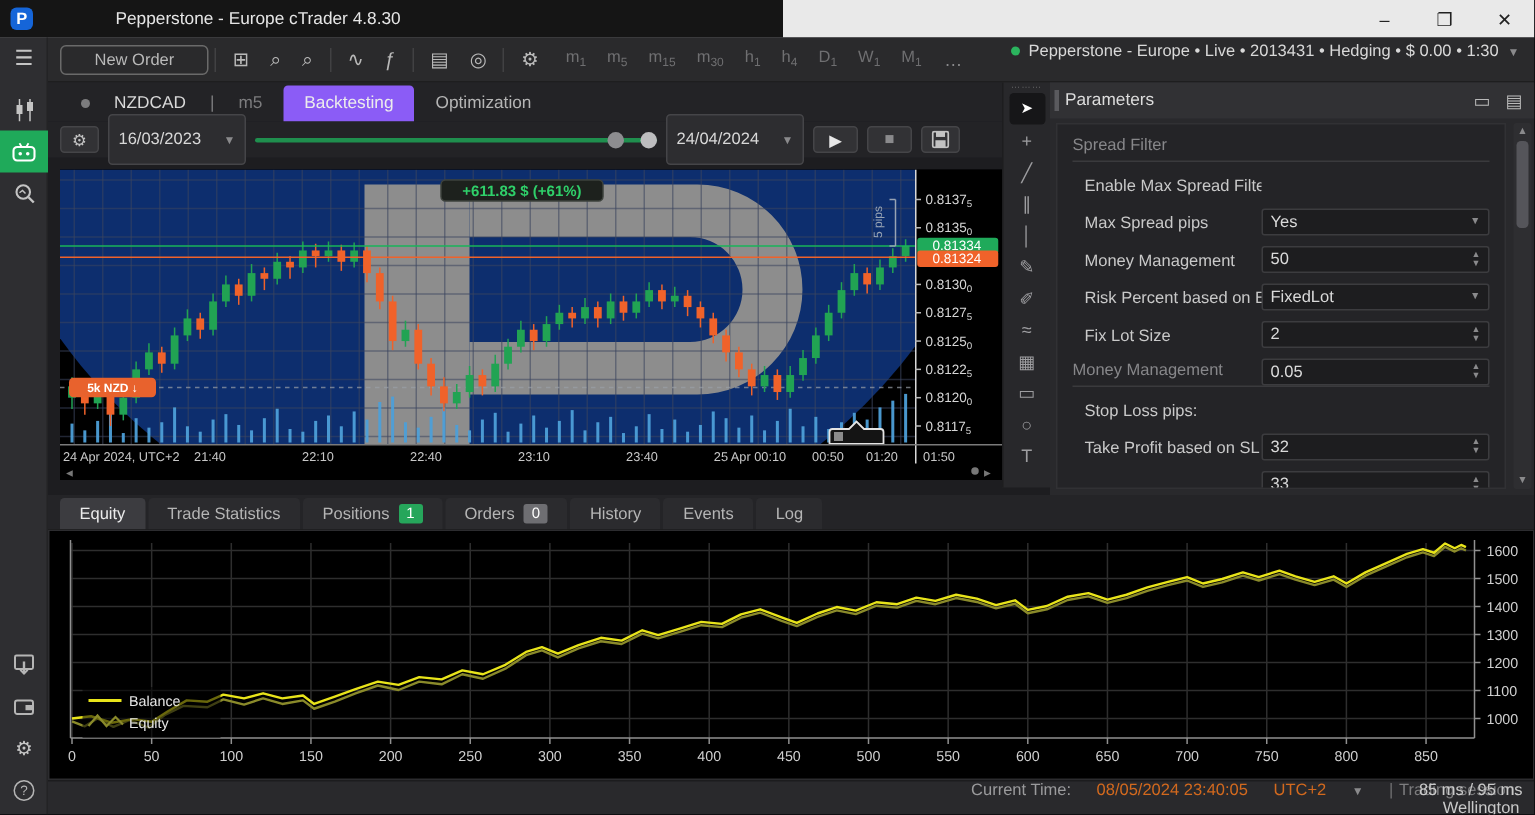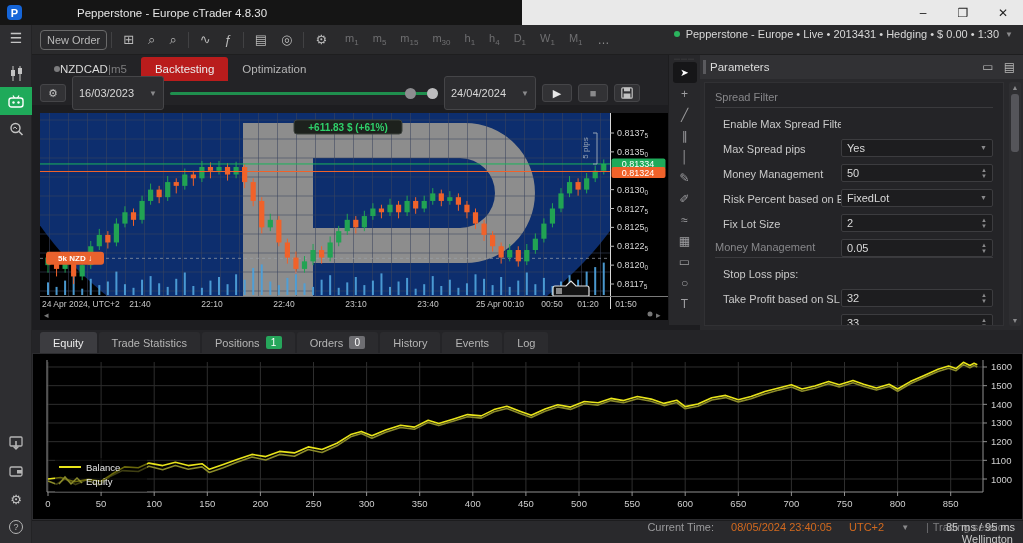--- a/index.html
+++ b/index.html
@@ -17,35 +17,35 @@
 
   
   #sidebar { position:absolute; left:0; top:25px; width:32px; height:518px; background:#2e2e31; border-right:1px solid #232325; }
   .side-item { width:32px; height:28px; display:flex; align-items:center; justify-content:center; color:#c4c4c4; }
   .side-item.active { background:#1faa5a; color:#fff; }
   #side-bottom { position:absolute; bottom:2px; left:0; width:32px; }
   .q-circle { width:14px; height:14px; border:1.2px solid #b5b5b5; border-radius:50%; font-size:9px; display:flex; align-items:center; justify-content:center; color:#b5b5b5; }
 
   
   #toolbar { position:absolute; left:32px; top:25px; width:991px; height:30px; background:#2a2a2c; border-bottom:1px solid #1e1e1f; display:flex; align-items:center; padding-left:8px; }
-  #new-order-btn { border:1px solid #6a6a6a; color:#b9b9b9; background:transparent; border-radius:4px; font-size:11px; padding:3px 6px; }
+  #new-order-btn { border:1px solid #6a6a6a; color:#b9b9b9; background:transparent; border-radius:4px; font-size:11px; padding:3px 22px; }
   .tb-icon { color:#b9b9b9; font-size:13px; padding:0 7px; display:flex; align-items:center; }
   .tb-sep { width:1px; height:16px; background:#414143; margin:0 4px; }
   #timeframes { display:flex; align-items:center; margin-left:4px; }
   .tf { color:#6f6f71; font-size:11px; padding:0 7px; }
   .tf .sub { font-size:8px; vertical-align:sub; }
   #toolbar-more { color:#8a8a8c; font-size:12px; padding:0 8px; letter-spacing:2px; }
   #account-info { position:absolute; right:10px; top:0; height:18px; display:flex; align-items:center; gap:6px; font-size:11px; color:#d8d8d8; }
   .green-dot { width:6px; height:6px; border-radius:50%; background:#2bb45e; display:inline-block; }
   .caret { color:#8a8a8c; font-size:8px; }
 
   
   #chart-tabs { position:absolute; left:32px; top:55px; width:636px; height:26px; background:#232326; display:flex; align-items:flex-end; padding-left:8px; }
-  .chart-tab { height:24px; display:flex; align-items:center; gap:0; padding:0 14px; font-size:11.5px; color:#b5b5b5; border-radius:3px 3px 0 0; }
-  .chart-tab.active { background:#b91c1c; color:#ececec; }
+  .chart-tab { height:24px; display:flex; align-items:center; gap:16px; padding:0 14px; font-size:11.5px; color:#b5b5b5; border-radius:3px 3px 0 0; }
+  .chart-tab.active { background:#8b5cf6; color:#ececec; }
   .dim { color:#7c7c7e; }
   .gray-dot { width:6px; height:6px; border-radius:50%; background:#7c7c7e; display:inline-block; }
 
   #bt-row1 { position:absolute; left:32px; top:81px; width:636px; height:24px; background:#232326; display:flex; align-items:center; gap:6px; padding-left:8px; }
   .mini-btn { background:#323235; border:1px solid #454548; border-radius:3px; height:18px; display:flex; align-items:center; justify-content:center; color:#c2c2c2; font-size:11px; }
   .date-box { background:#2d2d30; border:1px solid #454548; border-radius:3px; height:34px; width:92px; display:flex; align-items:center; justify-content:space-between; padding:0 6px; font-size:11px; color:#d8d8d8; }
   #bt-slider { position:relative; width:268px; height:18px; }
   #bt-slider .track { position:absolute; left:0; top:8px; height:3px; width:100%; background:#1f8f4e; border-radius:2px; }
   .knob { position:absolute; top:4px; width:11px; height:11px; border-radius:50%; }
   #bt-row2 { position:absolute; left:32px; top:105px; width:636px; height:12px; background:#232326; display:flex; align-items:center; gap:8px; padding-left:10px; font-size:10.5px; }

